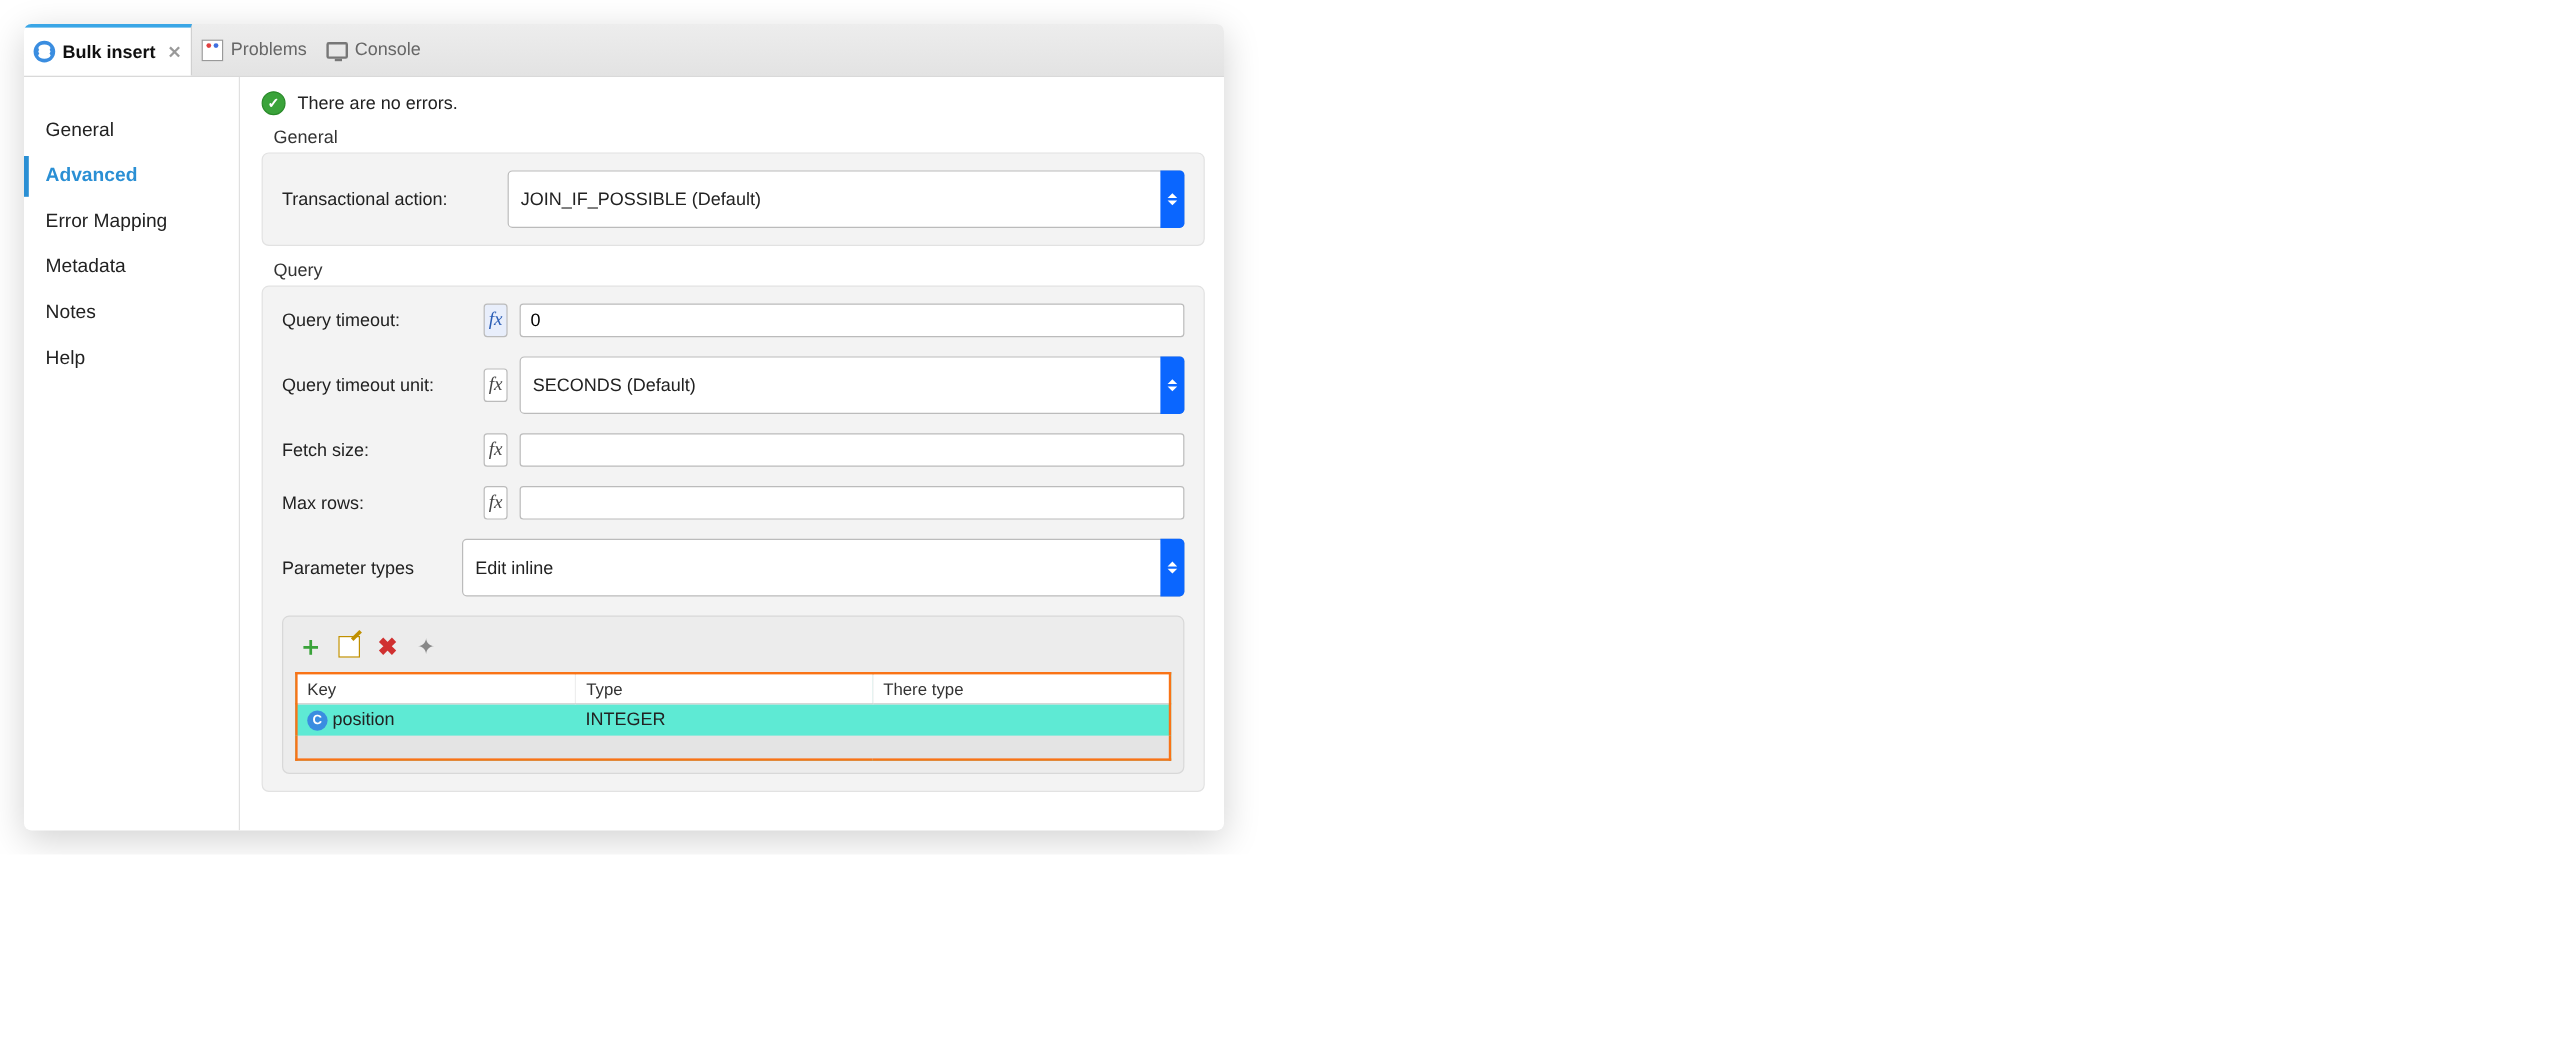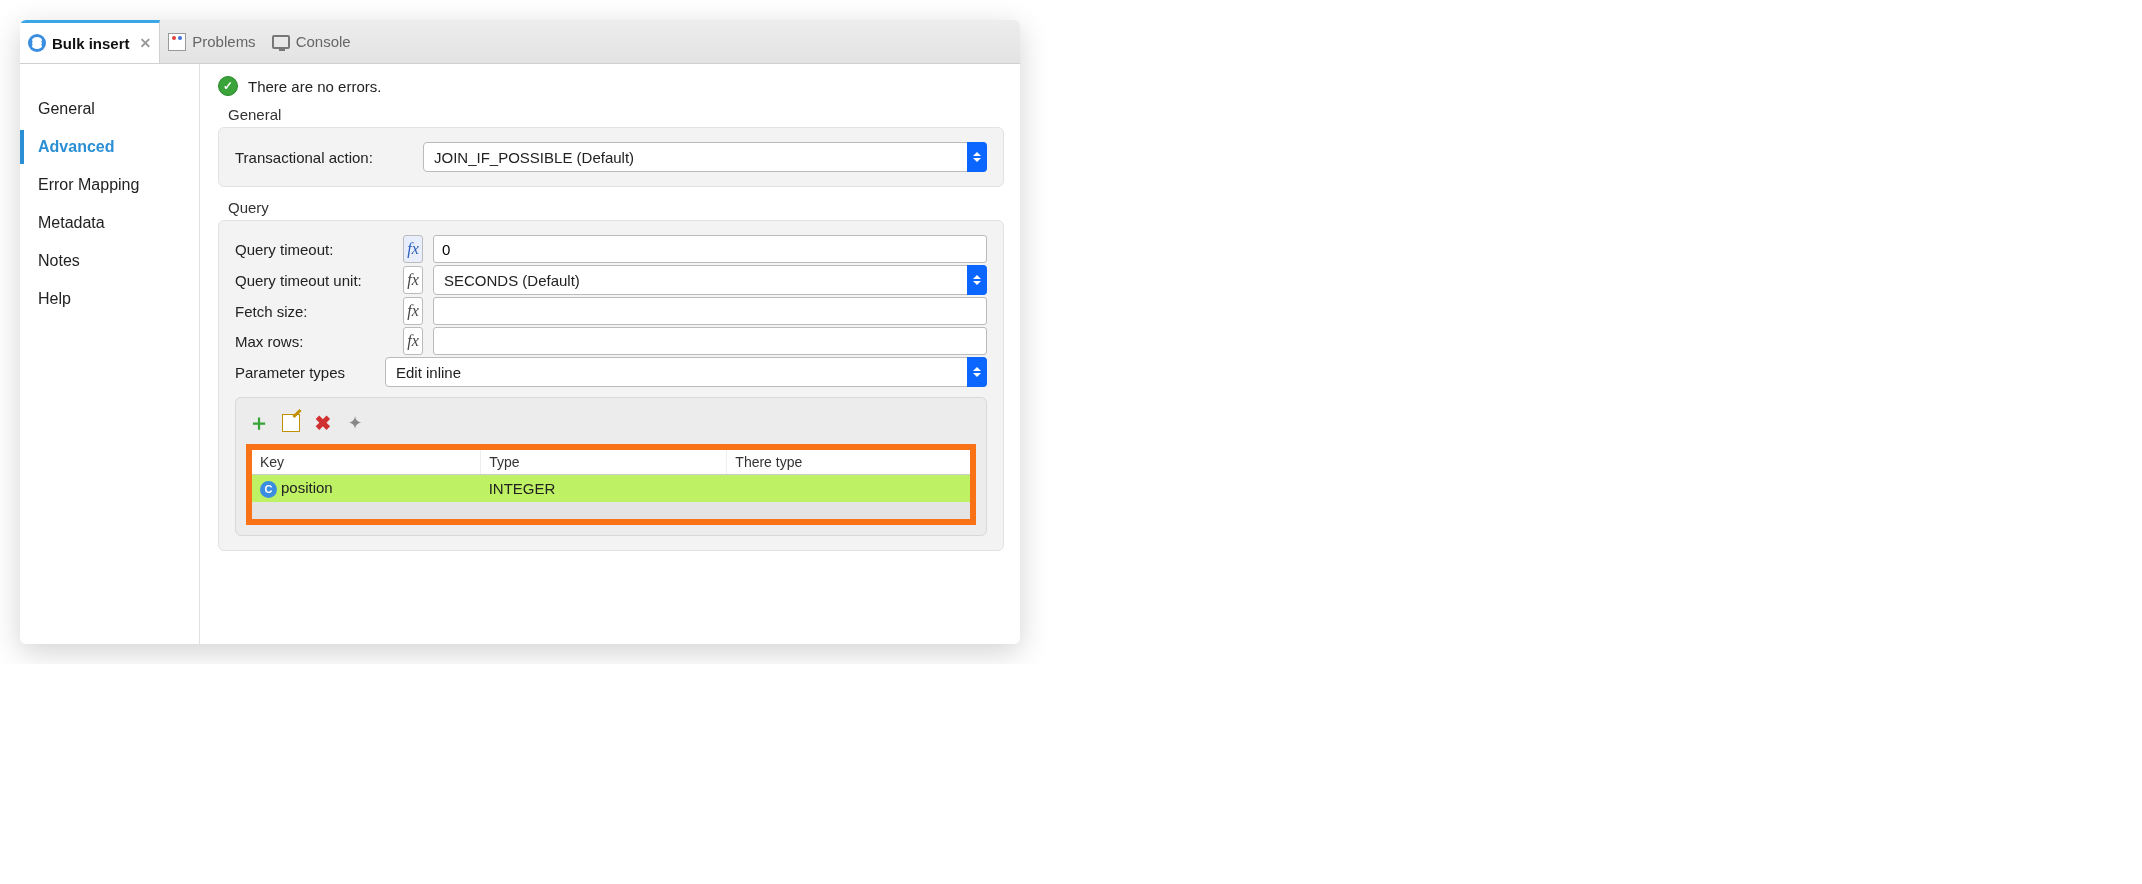--- a/index.html
+++ b/index.html
@@ -67,34 +67,34 @@
   .check-icon { width:20px;height:20px;border-radius:50%;background:#3aa33a;display:flex;align-items:center;justify-content:center;color:#fff;font-size:12px;font-weight:bold;border:1px solid #2a8a2a; }
   .status-text { font-size:15px;color:#222; }
   .section-title { font-size:15px;color:#333;margin:10px 0 4px 10px; }
   .section-box {
     background:#f3f3f3;
     border:1px solid #e2e2e2;
     border-radius:6px;
     padding:14px 16px;
     margin-bottom:12px;
   }
-  .form-row { display:flex; align-items:center; margin-bottom:2px; gap:10px; }
+  .form-row { display:flex; align-items:center; margin-bottom:16px; gap:10px; }
   .form-row:last-child{margin-bottom:0;}
   .label { width: 158px; font-size:15px; color:#222; }
   .fx-btn {
     width:20px;height:28px;border:1px solid #bbb;border-radius:3px;
     background:#fff;display:flex;align-items:center;justify-content:center;
     font-style:italic;font-family:"Times New Roman",serif;font-size:16px;color:#444;cursor:pointer;
   }
   .fx-btn.blue{color:#2a5db5;background:#e8eefb;}
   .select-wrap {
     flex:1; position:relative;
   }
   .select {
-    width:100%;height:30px;border:1px solid #bbb;border-radius:4px;
+    width:100%;height:48px;border:1px solid #bbb;border-radius:4px;
     background:#fff;padding:0 28px 0 10px;font-size:15px;color:#222;
     appearance:none;-webkit-appearance:none;text-align:left;
   }
   .select-arrow{
     position:absolute;right:0;top:0;width:20px;height:100%;
     background:#0a66ff;border-radius:0 4px 4px 0;
     display:flex;flex-direction:column;align-items:center;justify-content:center;
   }
   .select-arrow::before{content:"";border:4px solid transparent;border-bottom-color:#fff;margin-bottom:1px;}
   .select-arrow::after{content:"";border:4px solid transparent;border-top-color:#fff;margin-top:1px;}
@@ -107,21 +107,21 @@
     background:#ececec;border:1px solid #d8d8d8;border-radius:6px;
     padding:10px;margin-top:10px;
   }
   .toolbar{display:flex;gap:10px;padding:4px 2px 10px 2px;}
   .tb-btn{width:22px;height:22px;cursor:pointer;display:flex;align-items:center;justify-content:center;}
   .plus-icon{color:#3aa33a;font-size:22px;font-weight:bold;}
   .edit-icon{width:18px;height:18px;border:1px solid #c09000;background:#fff;position:relative;}
   .edit-icon::after{content:"";position:absolute;top:-3px;right:-3px;width:10px;height:3px;background:#c09000;transform:rotate(-45deg);}
   .del-icon{color:#d03030;font-size:20px;font-weight:bold;}
   .tool-icon{color:#888;font-size:18px;}
-  .ptable{width:100%;border-collapse:collapse;background:#bef264;border:6px solid #f97316;}
+  .ptable{width:100%;border-collapse:collapse;background:#5eead4;border:2px solid #f97316;}
   .ptable thead td{background:#fff;border-bottom:1px solid #ccc;border-right:1px solid #eee;padding:4px 8px;font-size:14px;color:#333;}
   .ptable tbody td{padding:4px 8px;font-size:15px;color:#222;}
   .ptable tbody tr:nth-child(even){background:#e4e4e4;}
   .row-icon{width:17px;height:17px;border-radius:50%;background:#3a8de0;display:inline-flex;align-items:center;justify-content:center;color:#fff;font-size:11px;font-weight:bold;margin-right:4px;vertical-align:middle;}
   .ptable .blank-row td{height:20px;}
 </style>
 </head>
 <body>
 
 <div class="window">

